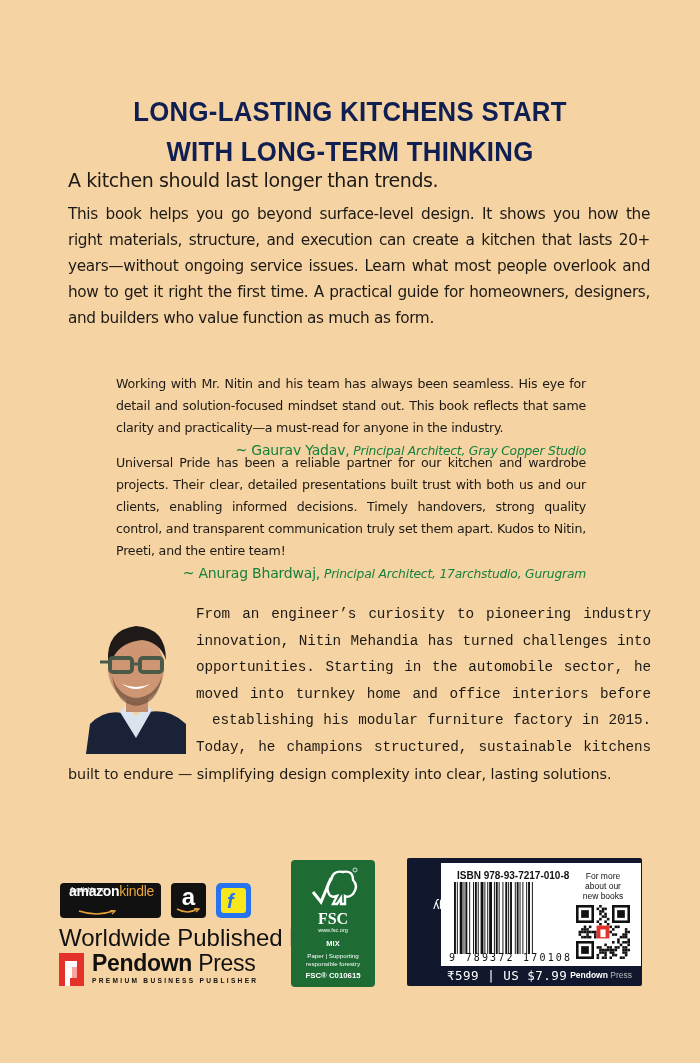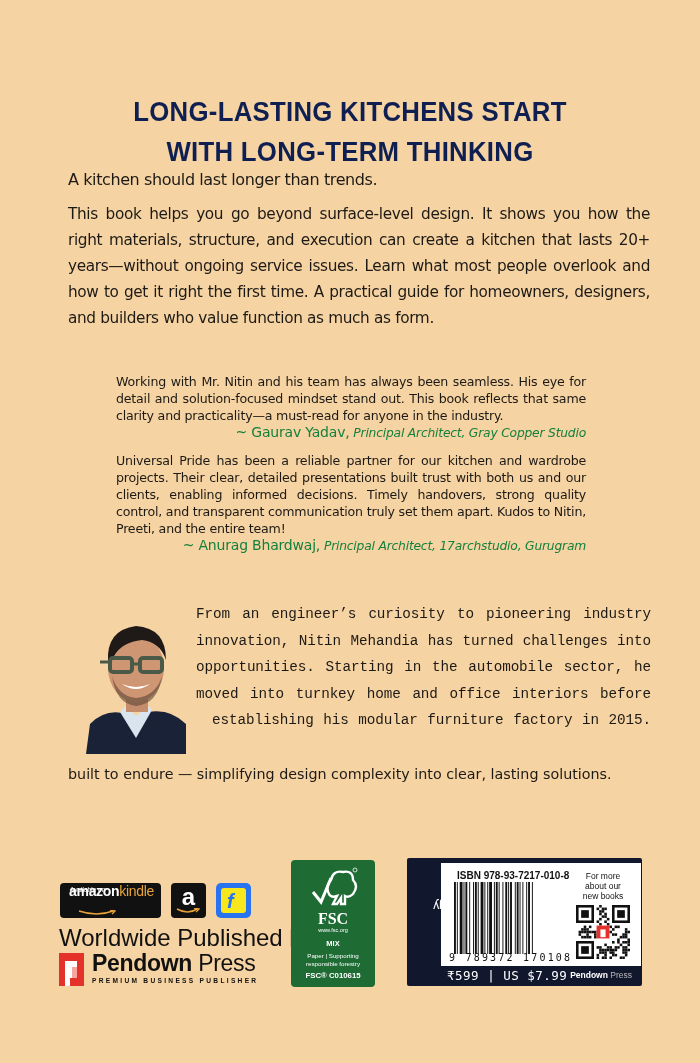--- a/index.html
+++ b/index.html
@@ -18,33 +18,33 @@
       font-weight: bold;
       color: #0f1f52;
       font-size: 28px;
       line-height: 40px;
       letter-spacing: 0.3px;
       transform: scaleX(0.92);
     }
     .intro-lead {
       position: absolute; left: 68px; top: 167px; width: 580px;
       font-family: "DejaVu Sans", sans-serif;
-      font-size: 16px; line-height: 26px;
+      font-size: 19px; line-height: 26px;
       letter-spacing: -0.4px;
     }
     .intro-body {
       position: absolute; left: 68px; top: 201px; width: 582px;
       font-family: "DejaVu Sans", sans-serif;
       font-size: 15.3px; line-height: 26px;
       letter-spacing: -0.35px;
       text-align: justify;
     }
     .testimonial {
       position: absolute; left: 116px; width: 470px;
-      font-size: 12.6px; line-height: 17px;
+      font-size: 12.6px; line-height: 22px;
       text-align: justify;
       letter-spacing: -0.2px;
     }
     .testimonial.t1 { top: 373px; }
     .testimonial.t2 { top: 452px; }
     .attrib {
       text-align: right;
       color: #15803d;
       margin-top: 0;
     }
@@ -220,20 +220,21 @@
     <path d="M36 72 Q50 82 64 72 Q50 78 36 72 Z" fill="#fff"></path>
   </svg>
 </div>
 
 <div class="author-bio">
   <div style="text-align-last: justify;">From an engineer’s curiosity to pioneering industry</div>
   <div style="text-align-last: justify;">innovation, Nitin Mehandia has turned challenges into</div>
   <div style="text-align-last: justify;">opportunities. Starting in the automobile sector, he</div>
   <div style="text-align-last: justify;">moved into turnkey home and office interiors before</div>
   <div style="text-align-last: justify; margin-left: 16px;">establishing his modular furniture factory in 2015.</div>
+  <div style="text-align-last: justify;">Today, he champions structured, sustainable kitchens</div>
 </div>
 <div class="author-bio-tail">built to endure — simplifying design complexity into clear, lasting solutions.</div>
 
 <div class="kindle-badge">
   <span class="avail">Available on</span>
   <span class="brand"><span>amazon</span><span class="k">kindle</span></span>
   <svg class="smile" viewBox="0 0 38 6">
       <path d="M1 1 Q19 7 35 1" fill="none" stroke="#e8a33a" stroke-width="1.6"></path>
       <path d="M32 0 L37 1 L34 4" fill="none" stroke="#e8a33a" stroke-width="1.4"></path>
     </svg>

